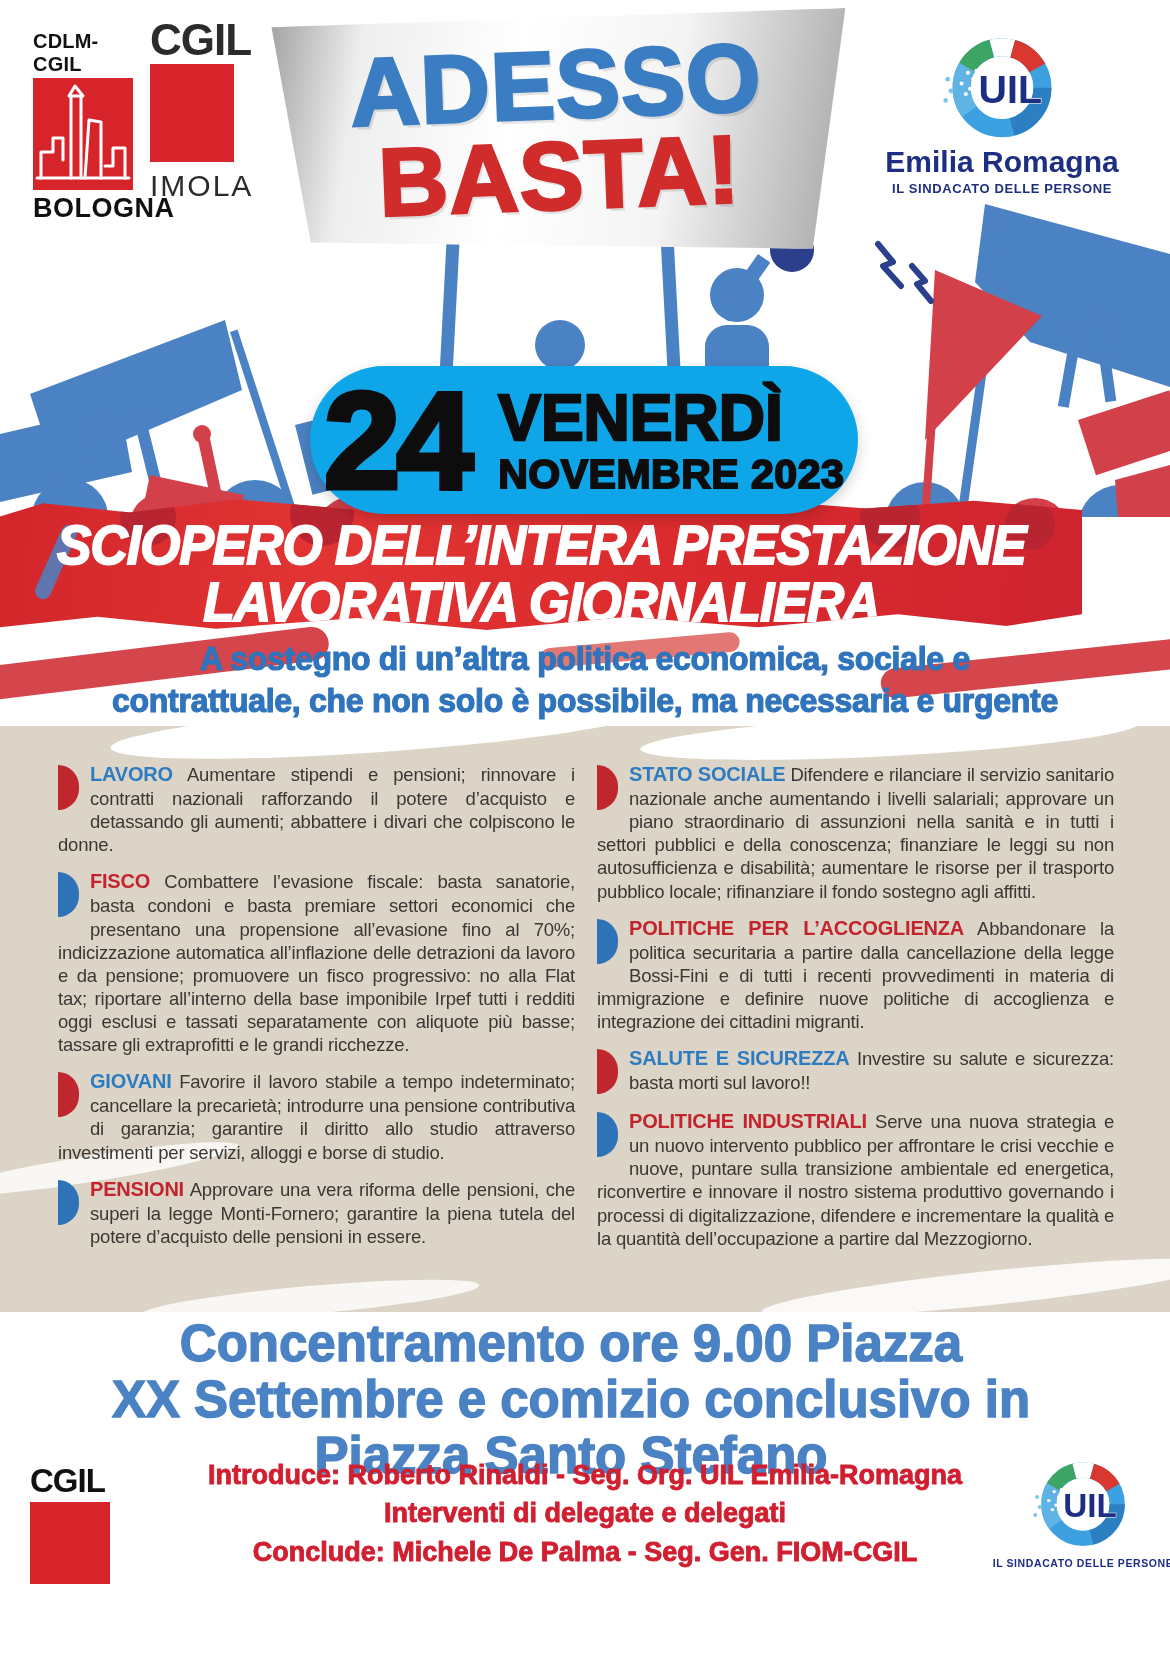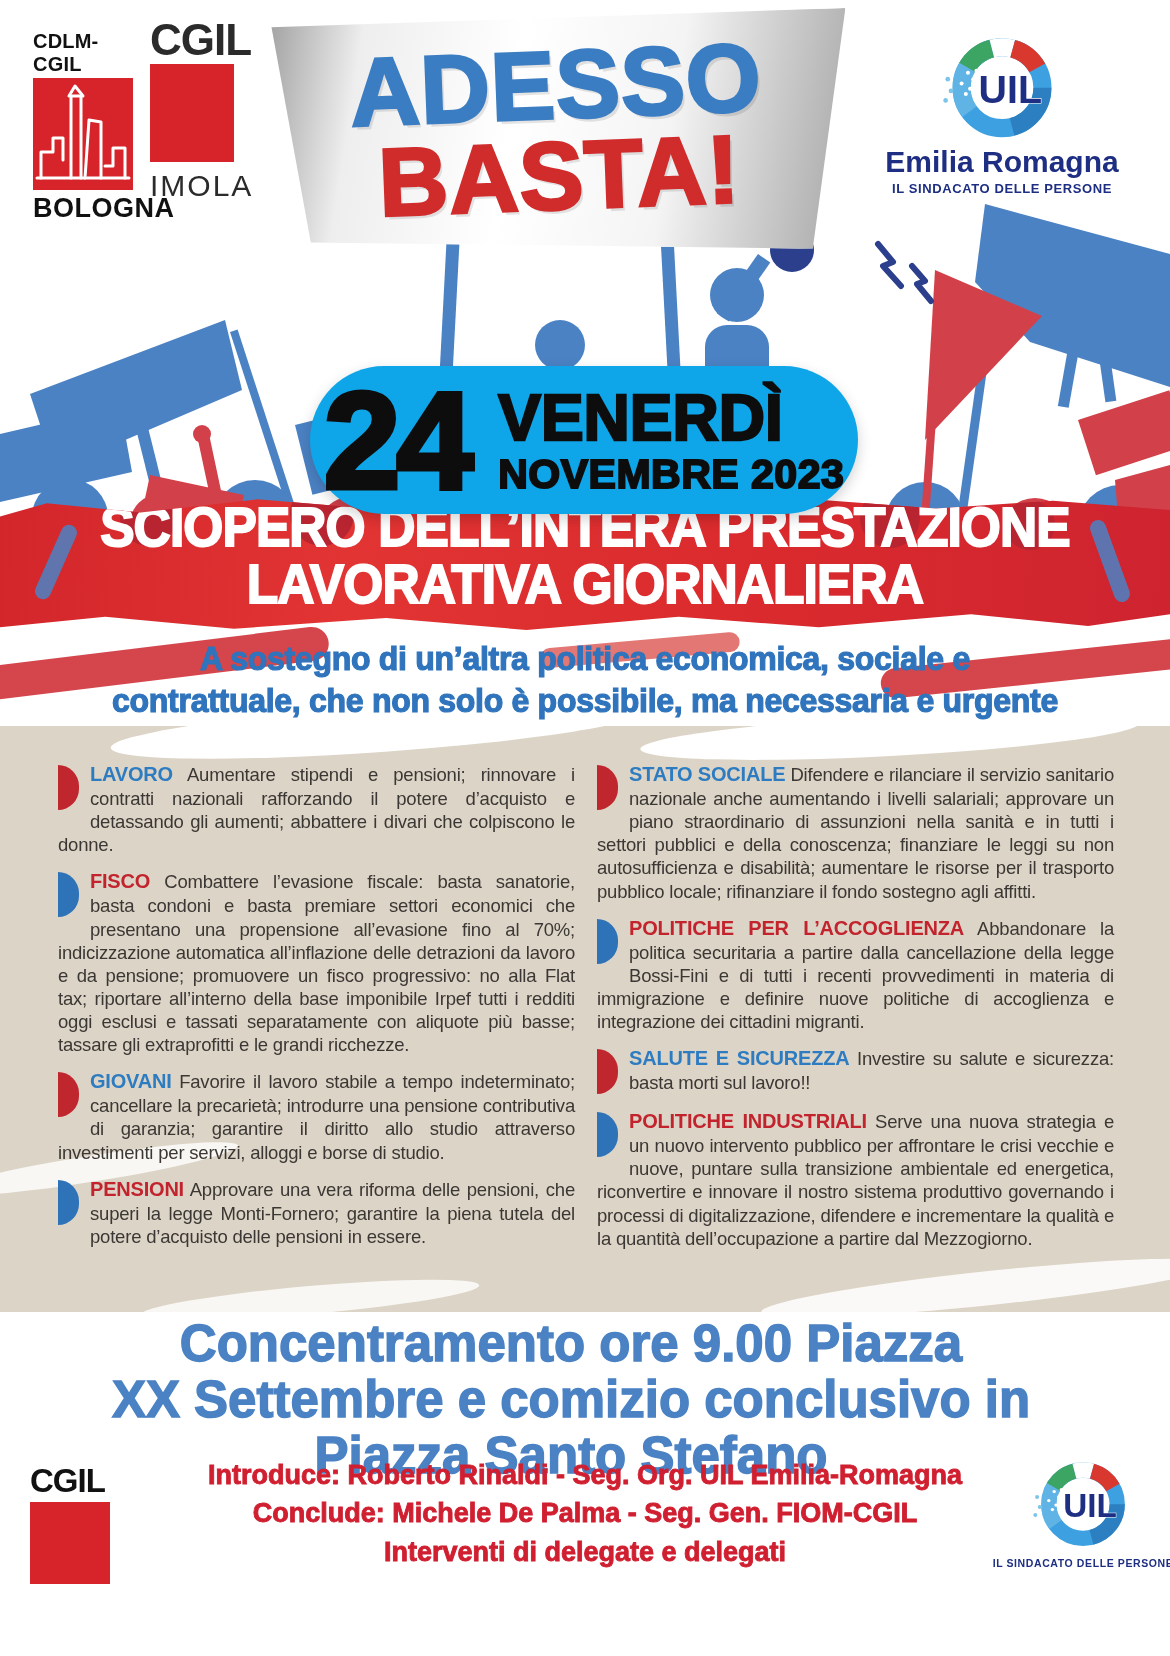--- a/index.html
+++ b/index.html
@@ -45,25 +45,25 @@
   .pill{position:absolute;left:310px;top:366px;width:548px;height:148px;background:#0ea5e9;
         border-radius:78px;z-index:4;display:flex;align-items:center;justify-content:center;
         gap:14px;box-shadow:0 5px 14px rgba(0,0,0,.18);}
   .pill .day{font-size:138px;font-weight:bold;color:#0d0d0d;-webkit-text-stroke:5px #0d0d0d;
              line-height:1;letter-spacing:-4px;}
   .pill .right{text-align:left;line-height:1;margin-left:15px;}
   .pill .wd{display:block;font-size:64px;font-weight:bold;color:#0d0d0d;-webkit-text-stroke:2.5px #0d0d0d;letter-spacing:0;}
   .pill .my{display:block;font-size:41px;font-weight:bold;color:#0d0d0d;-webkit-text-stroke:2px #0d0d0d;margin-top:4px;letter-spacing:.5px;}
 
   
-  .band{position:absolute;left:0;top:498px;width:1170px;height:132px;z-index:2;
+  .band{position:absolute;left:0;top:498px;width:1082px;height:132px;z-index:2;
         background:linear-gradient(95deg,#d3262b 0%,#e23433 30%,#da2a2d 65%,#ce2430 100%);
         clip-path:polygon(0 14%,4% 4%,12% 11%,22% 1%,33% 9%,45% 0%,57% 7%,68% 0%,80% 8%,90% 2%,100% 9%,
                           100% 88%,93% 97%,83% 88%,70% 98%,58% 90%,45% 100%,33% 91%,20% 99%,9% 90%,0 98%);
-        overflow:hidden;display:flex;align-items:flex-start;justify-content:center;}
+        overflow:hidden;display:flex;align-items:flex-end;justify-content:center;font-style:italic;}
   .band .deco{position:absolute;border-radius:50%;}
   .band h1{margin:0;text-align:center;color:#fff;font-size:56px;font-weight:bold;line-height:1.02;
            -webkit-text-stroke:2px #fff;letter-spacing:-1px;transform:scaleX(.92);white-space:nowrap;}
   .band h1 span{display:block;}
 
   
   .stroke{position:absolute;border-radius:22px;z-index:2;}
   .subtitle{position:absolute;left:0;top:638px;width:1170px;text-align:center;z-index:3;
             color:#2f74bc;font-size:33px;font-weight:bold;line-height:1.28;
             -webkit-text-stroke:1.2px #2f74bc;letter-spacing:-.3px;transform:scaleX(.97);}
@@ -304,22 +304,22 @@
   </div>
 
   <div class="meet">
     <span>Concentramento ore 9.00 Piazza</span>
     <span>XX Settembre e comizio conclusivo in</span>
     <span>Piazza Santo Stefano</span>
   </div>
 
   <div class="speakers">
     <span>Introduce: Roberto Rinaldi - Seg. Org. UIL Emilia-Romagna</span>
+    <span>Interventi di delegate e delegati</span>
     <span>Conclude: Michele De Palma - Seg. Gen. FIOM-CGIL</span>
-    <span>Interventi di delegate e delegati</span>
   </div>
 
   <div class="cgil-foot">
     <div class="t">CGIL</div>
     <div class="sq"></div>
   </div>
 
   <div class="uilbadge bottom">
     <svg viewBox="0 0 120 110" width="108" height="99">
       <use href="#uil-ring"></use>

